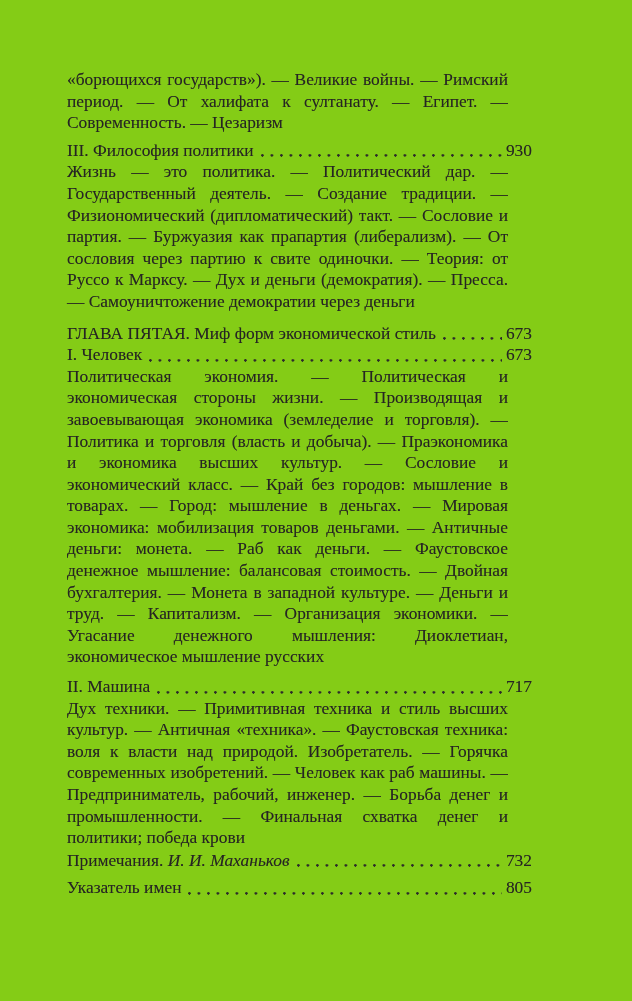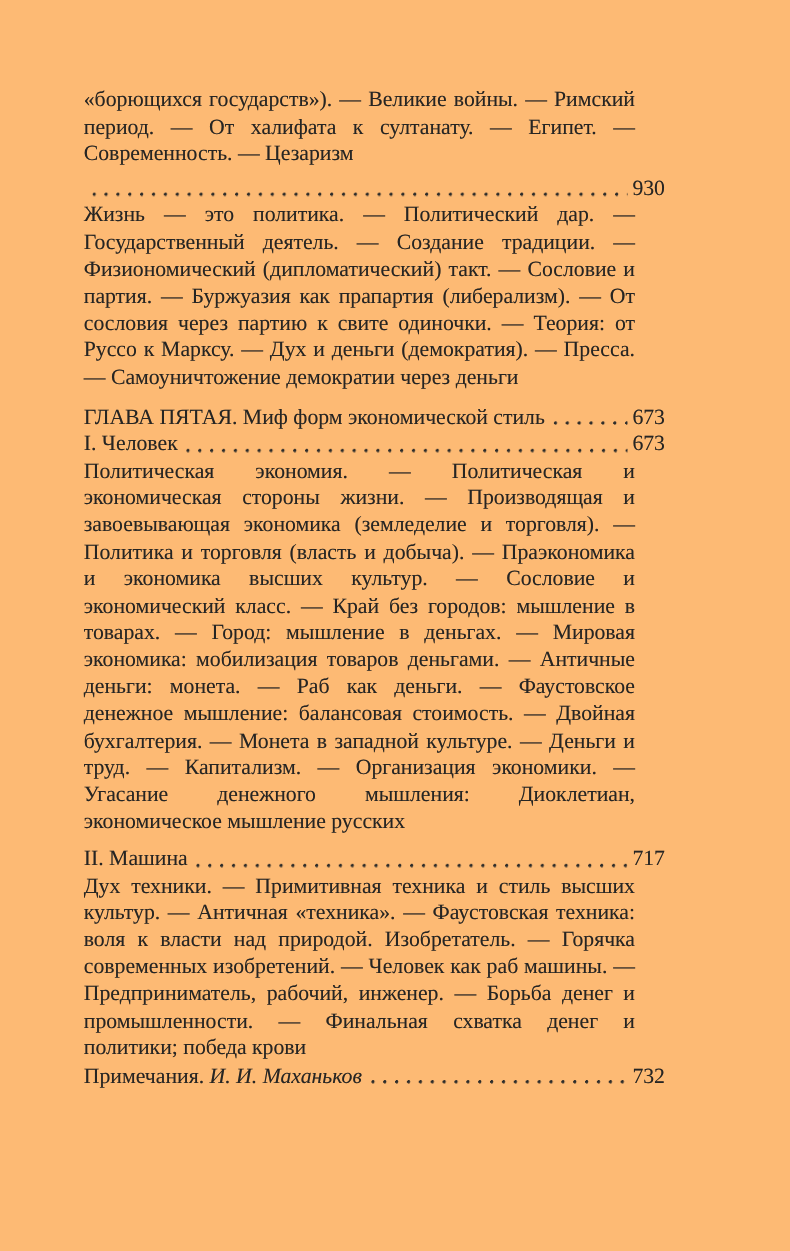--- a/index.html
+++ b/index.html
@@ -12,21 +12,21 @@
     height: 1001px;
     overflow: hidden;
     font-family: "Liberation Serif", "DejaVu Serif", serif;
     color: #262523;
   }
   .page {
     box-sizing: border-box;
     width: 632px;
     height: 1001px;
     padding: 69px 0 0 67px;
-    background: #fdba74;
+    background: #84cc16;
   }
   .annot {
     width: 441px;
     margin: 0;
     font-size: 17.4px;
     line-height: 21.6px;
     text-align: justify;
     text-shadow: 0 0 0.4px rgba(45,44,42,0.35);
   }
   .entry {
@@ -58,20 +58,21 @@
   .mt-lg  { margin-top: 1px; }
 </style>
 </head>
 <body>
 
 <div class="page">
 
   <p class="annot">«борющихся государств»). — Великие войны. — Римский период. — От халифата к султанату. — Египет. — Современность. — Цезаризм</p>
 
   <div class="entry mt-sm">
+    <span class="label">III. Философия политики</span>
     <span class="leader"></span>
     <span class="pagenum">930</span>
   </div>
 
   <p class="annot">Жизнь — это политика. — Политический дар. — Государственный деятель. — Создание традиции. — Физиономический (дипломатический) такт. — Сословие и партия. — Буржуазия как прапартия (либерализм). — От сословия через партию к свите одиночки. — Теория: от Руссо к Марксу. — Дух и деньги (демократия). — Пресса. — Самоуничтожение демократии через деньги</p>
 
   <div class="entry mt-md">
     <span class="label">ГЛАВА ПЯТАЯ. Миф форм экономической стиль</span>
     <span class="leader"></span>
     <span class="pagenum">673</span>
@@ -92,14 +93,19 @@
   </div>
 
   <p class="annot">Дух техники. — Примитивная техника и стиль высших культур. — Античная «техника». — Фаустовская техника: воля к власти над природой. Изобретатель. — Горячка современных изобретений. — Человек как раб машины. — Предприниматель, рабочий, инженер. — Борьба денег и промышленности. — Финальная схватка денег и политики; победа крови</p>
 
   <div class="entry mt-lg">
     <span class="label"><span>Примечания.</span> <em class="author">И. И. Маханьков</em></span>
     <span class="leader"></span>
     <span class="pagenum">732</span>
   </div>
 
+  <div class="entry mt-sm">
+    <span class="label">Указатель имен</span>
+    <span class="leader"></span>
+    <span class="pagenum">805</span>
+  </div>
 
 </div>
 
 </body></html>

